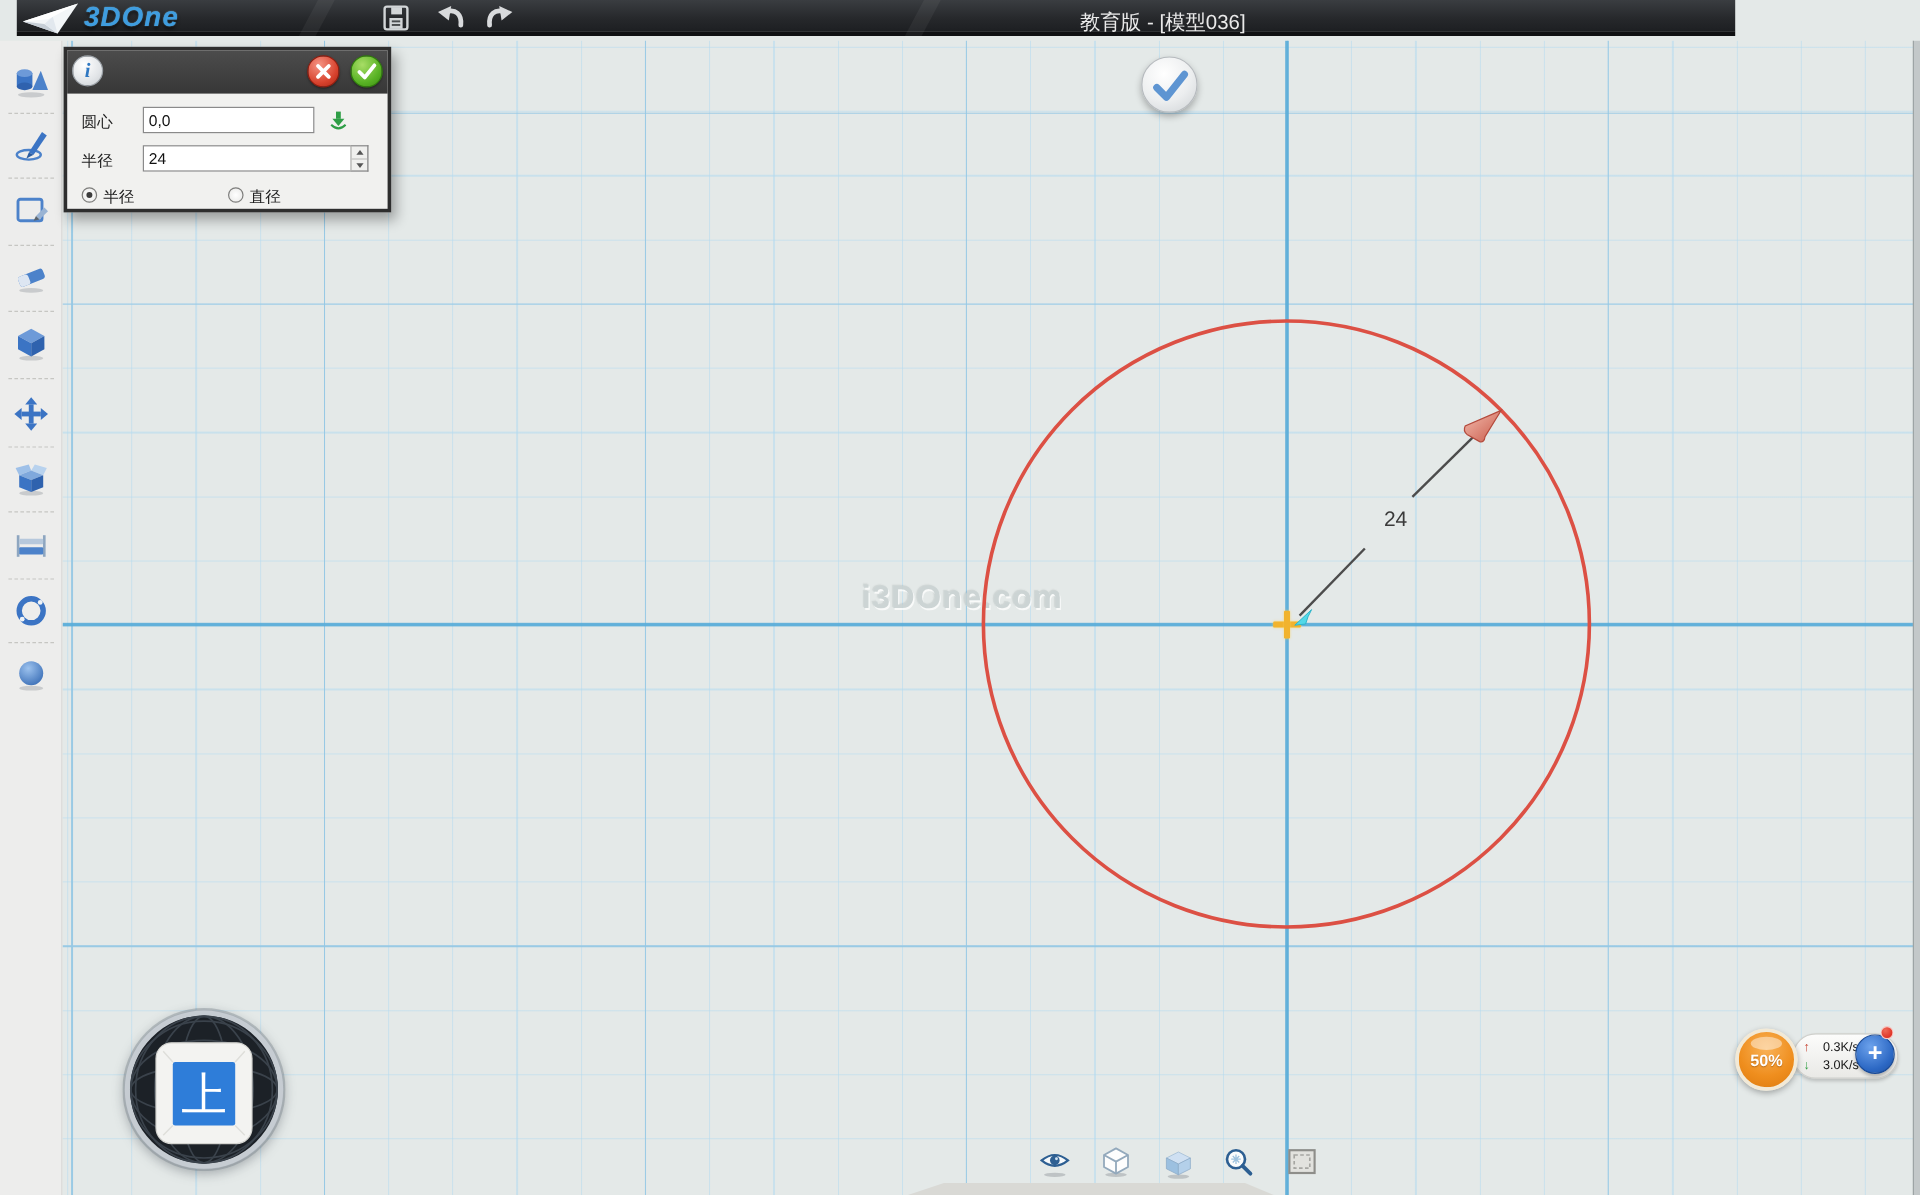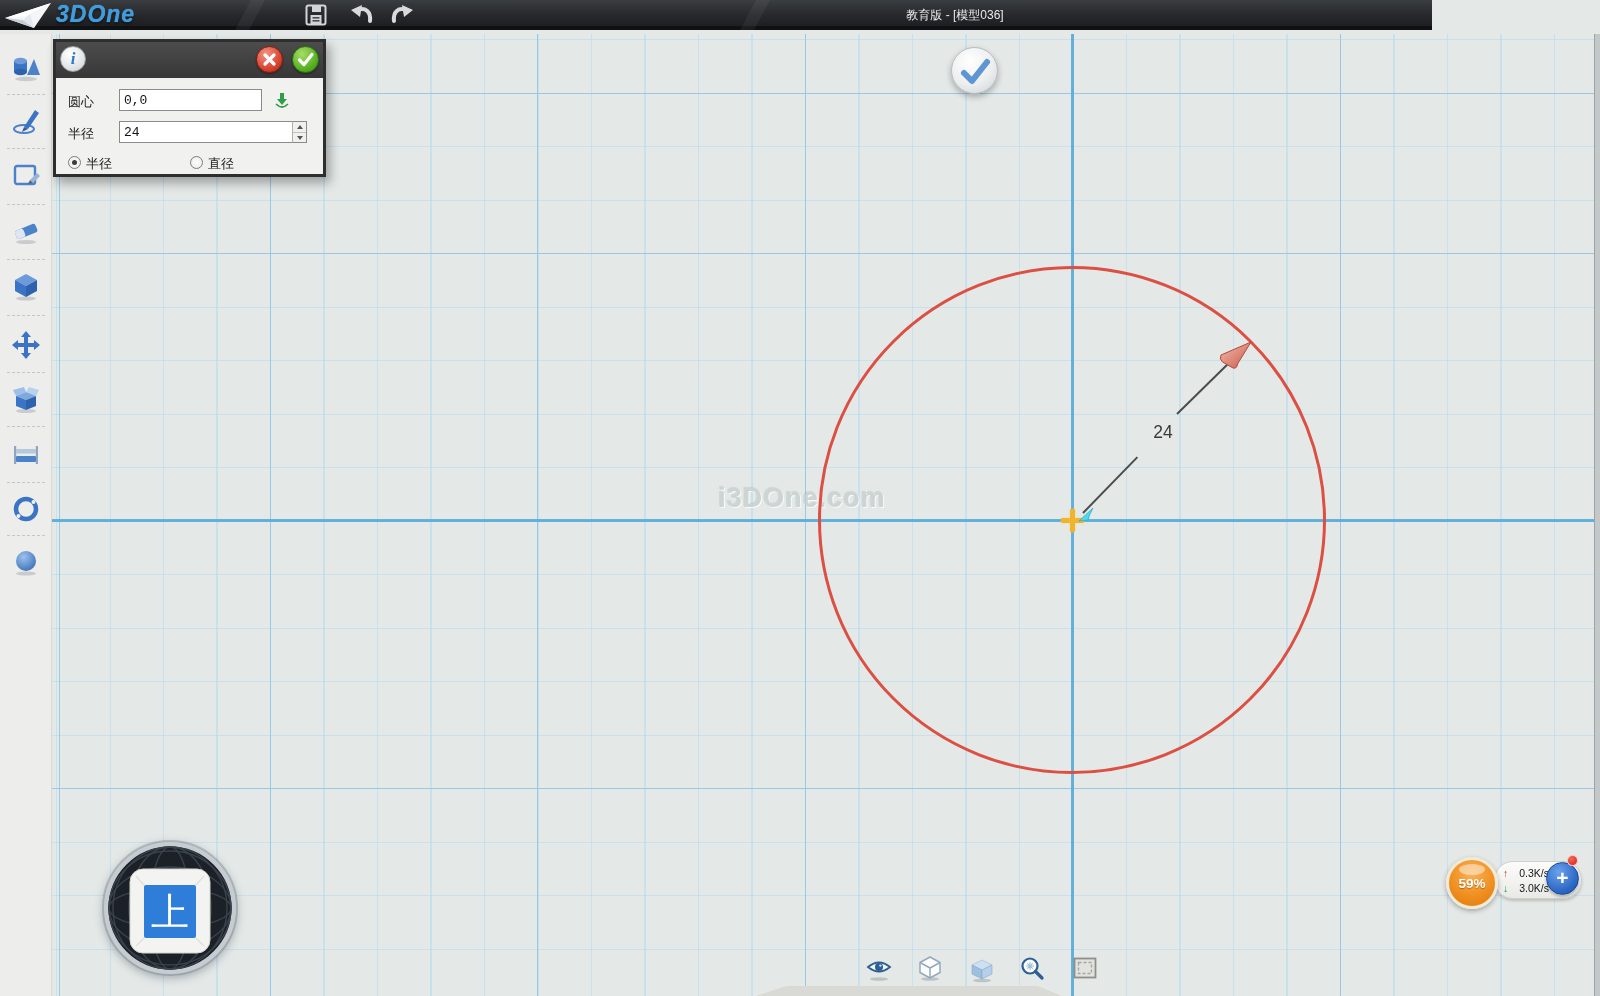--- a/index.html
+++ b/index.html
@@ -1,27 +1,27 @@
 <!DOCTYPE html>
 <html><head>
 <meta charset="utf-8">
 <style>
   * { margin:0; padding:0; box-sizing:border-box; }
   html,body { width:1600px; height:996px; overflow:hidden; font-family:"Liberation Sans","DejaVu Sans",sans-serif; background:#e4e9e8; }
   .abs { position:absolute; }
 
   
-  #topbar { position:absolute; left:0; top:0; width:1432px; height:30px;
+  #topbar { position:absolute; left:14px; top:0; width:1432px; height:30px;
     background:linear-gradient(#3a3d41,#26282ب 0,#26282b 60%,#1d1f22);
     background:linear-gradient(#3a3d41,#26282b 60%,#1d1f22);
     border-bottom:4px solid #101113; z-index:50; }
   .seam { position:absolute; top:0; height:30px; width:14px; background:rgba(255,255,255,0.05); transform:skewX(-28deg); }
   #logo-text { position:absolute; left:56px; top:1px; font-size:23px; font-weight:bold; font-style:italic;
     color:#3f9ddf; letter-spacing:1px; text-shadow:0 2px 3px rgba(0,0,0,.55), 0 0 1px #7cc4ee; }
-  #window-title { position:absolute; left:955px; top:7px; transform:translateX(-50%); font-size:12px; color:#e9e9e9; white-space:nowrap; }
+  #window-title { position:absolute; left:955px; top:7px; transform:translateX(-50%); font-size:17px; color:#e9e9e9; white-space:nowrap; }
   .tb-btn { position:absolute; top:3px; width:26px; height:24px; cursor:pointer; }
 
   
   #sidebar { position:absolute; left:0; top:34px; bottom:0; width:52px; background:#ededec; border-right:1px solid #d9d9d7; z-index:30; }
   .stool { position:absolute; left:11px; width:30px; height:30px; }
   .ssep { position:absolute; left:7px; width:38px; border-top:1px dashed #c6c6c2; }
 
   
   #canvas { position:absolute; left:52px; top:34px; right:0; bottom:0; background-color:#e4e9e8;
     background-image:
@@ -49,21 +49,21 @@
   #dialog { position:absolute; left:53px; top:39px; width:273px; height:138px; border:3px solid #2e2e2e;
     background:#f1f1ef; box-shadow:4px 6px 10px rgba(0,0,0,.32); z-index:60; }
   #dialog-header { position:absolute; left:0; top:0; right:0; height:36px; background:linear-gradient(#4c4c4c,#373737); }
   .ball { position:absolute; border-radius:50%; cursor:pointer; }
   #info-ball { left:4px; top:4px; width:26px; height:26px; background:radial-gradient(circle at 38% 30%, #ffffff, #e2e5e8 60%, #c9cdd1);
     border:1px solid #9aa0a6; color:#2f78c2; font-family:"Liberation Serif","DejaVu Serif",serif; font-style:italic; font-weight:bold;
     font-size:17px; text-align:center; line-height:24px; cursor:default; }
   #cancel-ball { left:200px; top:4px; width:27px; height:27px; background:radial-gradient(circle at 36% 28%, #f59484, #d8432e 62%, #a92413); border:1px solid #8c1d10; box-shadow:0 1px 2px rgba(0,0,0,.4); }
   #ok-ball { left:236px; top:4px; width:27px; height:27px; background:radial-gradient(circle at 36% 28%, #a8dd66, #58b224 62%, #3c8c12); border:1px solid #2f7a0c; box-shadow:0 1px 2px rgba(0,0,0,.4); }
   .dlg-label { position:absolute; font-size:13px; color:#1c1c1c; }
-  .dlg-input { position:absolute; height:22px; background:#fff; border:1px solid #8a8a8a; font-size:13px; color:#111; padding:0 4px; font-family:Liberation Mono, monospace; }
+  .dlg-input { position:absolute; height:22px; background:#fff; border:1px solid #8a8a8a; font-size:13px; color:#111; padding:0 4px; font-family:Liberation Sans, sans-serif; }
   #spinner { position:absolute; left:236px; top:79px; width:15px; height:22px; border:1px solid #8a8a8a; border-left:1px solid #b0b0ae; background:#f0f0ee; }
   .spin-cell { position:absolute; left:0; width:13px; height:10px; cursor:pointer; }
   .tri-up   { width:0; height:0; border-left:3.5px solid transparent; border-right:3.5px solid transparent; border-bottom:4.5px solid #555; margin:3px auto 0; }
   .tri-down { width:0; height:0; border-left:3.5px solid transparent; border-right:3.5px solid transparent; border-top:4.5px solid #555; margin:3px auto 0; }
   .radio { position:absolute; width:13px; height:13px; border-radius:50%; border:1px solid #7d7d7b; background:radial-gradient(#ffffff,#e8e8e6); }
   .radio .dot { position:absolute; left:3px; top:3px; width:5px; height:5px; border-radius:50%; background:#3c3c3c; }
 
   
   #viewcube { position:absolute; left:102px; top:840px; width:136px; height:136px; z-index:20;
     filter:drop-shadow(0 3px 5px rgba(40,50,60,.35)); cursor:pointer; }
@@ -369,18 +369,18 @@
 <div class="net-row" style="top:866px;">
   <span class="net-arrow" style="color:#c43a28;">↑</span>
   <span class="net-val">0.3K/s</span>
 </div>
 <div class="net-row" style="top:881px;">
   <span class="net-arrow" style="color:#2f9e42;">↓</span>
   <span class="net-val">3.0K/s</span>
 </div>
 <div id="battery-badge">
   <div class="gloss"></div>
-  <div class="pct">59%</div>
+  <div class="pct">50%</div>
 </div>
 <div id="community-btn">+</div>
 <div id="notif-dot"></div>
 
 <div id="right-edge"></div>
 
 </body></html>

